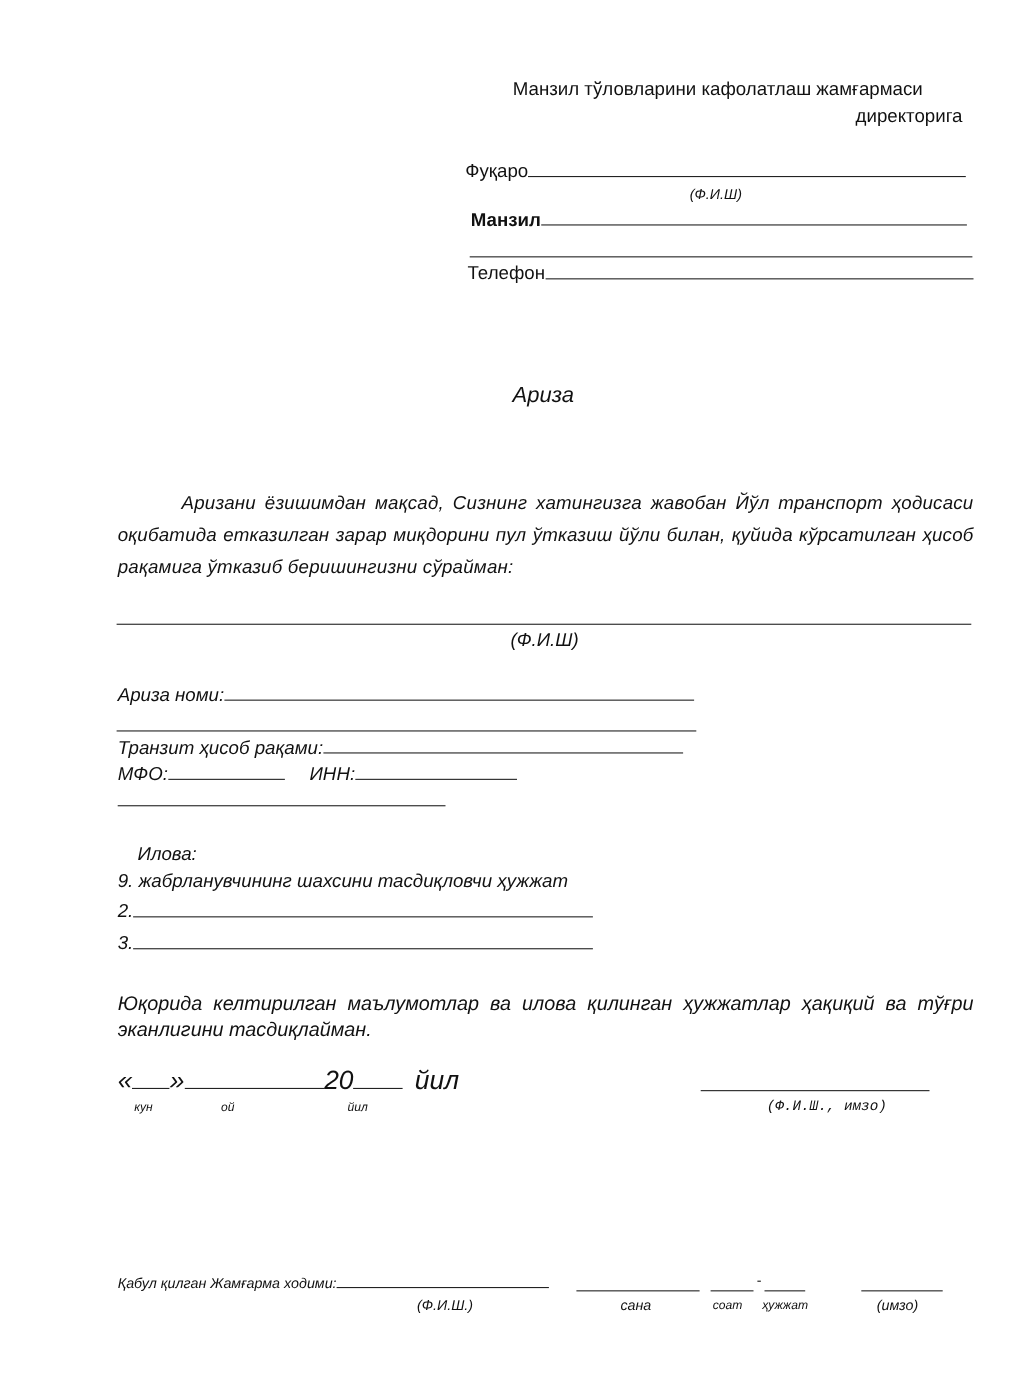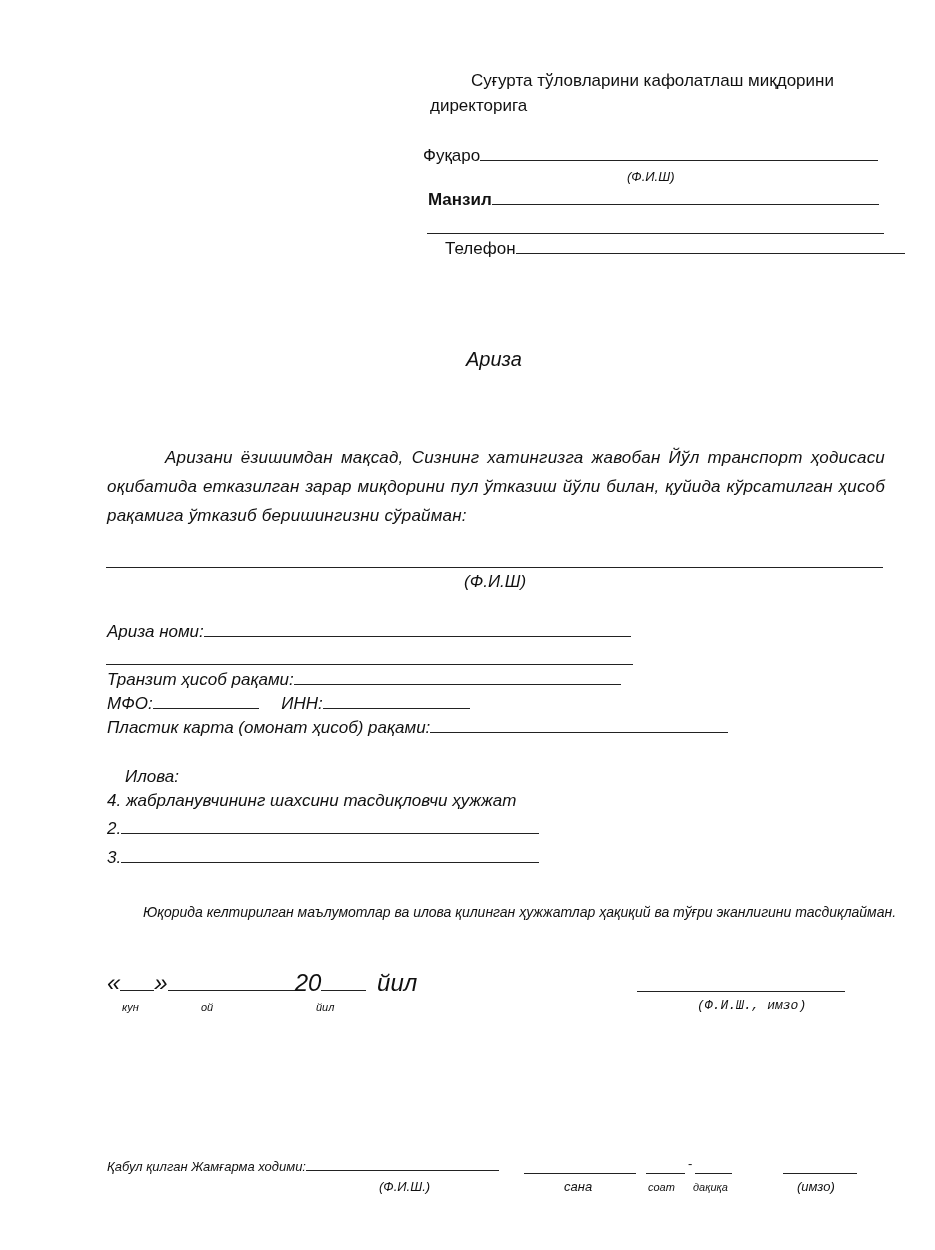--- a/index.html
+++ b/index.html
@@ -5,39 +5,39 @@
   html, body { margin:0; padding:0; background:#ffffff; }
   body { width:935px; height:1250px; position:relative; overflow:hidden; color:#111; font-family:"Liberation Sans", sans-serif; }
   .abs { position:absolute; white-space:nowrap; }
   .it { font-style:italic;text-align:right; }
   .line { display:inline-block; border-bottom:1.3px solid #222; height:0; vertical-align:baseline; }
   .hline { position:absolute; height:0; border-bottom:1.3px solid #222; }
   .f17 { font-size:17px; }
   .f13 { font-size:13px; }
   .f11 { font-size:11px; }
   .para { position:absolute; left:107px; width:778px; font-size:17px; font-style:italic; line-height:29px; text-align:justify; letter-spacing:0.2px; }
-  .para2 { position:absolute; left:107px; width:778px; font-size:14px; font-style:italic; line-height:24px; text-align:justify;margin-left:36px; }
+  .para2 { position:absolute; left:107px; width:778px; font-size:18px; font-style:italic; line-height:24px; text-align:justify; }
 </style>
 </head>
 <body>
 
-<div class="abs f17" style="left:430px; top:71px; width:445px; text-align:center;">Суғурта тўловларини кафолатлаш миқдорини</div>
-<div class="abs f17" style="left:430px; top:96px; width:445px; text-align:left;">директорига</div>
+<div class="abs f17" style="left:430px; top:71px; width:445px; text-align:center;">Манзил тўловларини кафолатлаш жамғармаси</div>
+<div class="abs f17" style="left:430px; top:96px; width:445px; text-align:right;">директорига</div>
 
 <div class="abs f17" style="left:423px; top:146px;">
   <span>Фуқаро</span><span class="line" style="width:398px;"></span>
 </div>
 <div class="abs it f13" style="left:627px; top:169px;">(Ф.И.Ш)</div>
 
 <div class="abs f17" style="left:428px; top:190px;font-weight:bold;">
   <span>Манзил</span><span class="line" style="width:387px;"></span>
 </div>
 <div class="hline" style="left:427px; top:233px; width:457px;"></div>
 
-<div class="abs f17" style="left:445px; top:239px;text-align:center;">
+<div class="abs f17" style="left:425px; top:239px;text-align:center;">
   <span>Телефон</span><span class="line" style="width:389px;"></span>
 </div>
 
 <div class="abs it" style="left:466px; top:348px; font-size:20px;">Ариза</div>
 
 <div class="para" style="top:443px; text-indent:58px;">Аризани ёзишимдан мақсад, Сизнинг хатингизга жавобан Йўл транспорт ҳодисаси оқибатида етказилган зарар миқдорини пул ўтказиш йўли билан, қуйида кўрсатилган ҳисоб рақамига ўтказиб беришингизни сўрайман:</div>
 
 <div class="hline" style="left:106px; top:567px; width:777px;"></div>
 <div class="abs it f17" style="left:464px; top:572px;">(Ф.И.Ш)</div>
 
@@ -49,25 +49,25 @@
 <div class="abs it f17" style="left:107px; top:670px;">
   <span>Транзит ҳисоб рақами:</span><span class="line" style="width:327px;"></span>
 </div>
 
 <div class="abs it f17" style="left:107px; top:694px;">
   <span>МФО:</span><span class="line" style="width:106px;"></span>
   <span style="margin-left:18px;">ИНН:</span><span class="line" style="width:147px;"></span>
 </div>
 
 <div class="abs it f17" style="left:107px; top:718px;">
-  <span>Пластик карта (омонат ҳисоб) рақами:</span><span class="line" style="width:298px;"></span>
+  <span class="line" style="width:298px;"></span>
 </div>
 
 <div class="abs it f17" style="left:125px; top:767px;">Илова:</div>
-<div class="abs it f17" style="left:107px; top:791px;">4. жабрланувчининг шахсини тасдиқловчи ҳужжат</div>
+<div class="abs it f17" style="left:107px; top:791px;">9. жабрланувчининг шахсини тасдиқловчи ҳужжат</div>
 <div class="abs it f17" style="left:107px; top:819px;">
   <span>2.</span><span class="line" style="width:418px;"></span>
 </div>
 <div class="abs it f17" style="left:107px; top:848px;">
   <span>3.</span><span class="line" style="width:418px;"></span>
 </div>
 
 <div class="para2" style="top:900px;">Юқорида келтирилган маълумотлар ва илова қилинган ҳужжатлар ҳақиқий ва тўғри эканлигини тасдиқлайман.</div>
 
 <div class="abs it" style="left:107px; top:969px; font-size:24px;">
@@ -86,14 +86,14 @@
 </div>
 <div class="hline" style="left:524px; top:1173px; width:112px;"></div>
 <div class="hline" style="left:646px; top:1173px; width:39px;"></div>
 <div class="abs f13" style="left:688px; top:1156px;">-</div>
 <div class="hline" style="left:695px; top:1173px; width:37px;"></div>
 <div class="hline" style="left:783px; top:1173px; width:74px;"></div>
 
 <div class="abs it f13" style="left:379px; top:1179px;">(Ф.И.Ш.)</div>
 <div class="abs it f13" style="left:564px; top:1179px;">сана</div>
 <div class="abs it f11" style="left:648px; top:1181px;">соат</div>
-<div class="abs it f11" style="left:693px; top:1181px;">дақиқа</div>
+<div class="abs it f11" style="left:693px; top:1181px;">ҳужжат</div>
 <div class="abs it f13" style="left:797px; top:1179px;">(имзо)</div>
 
 </body></html>

